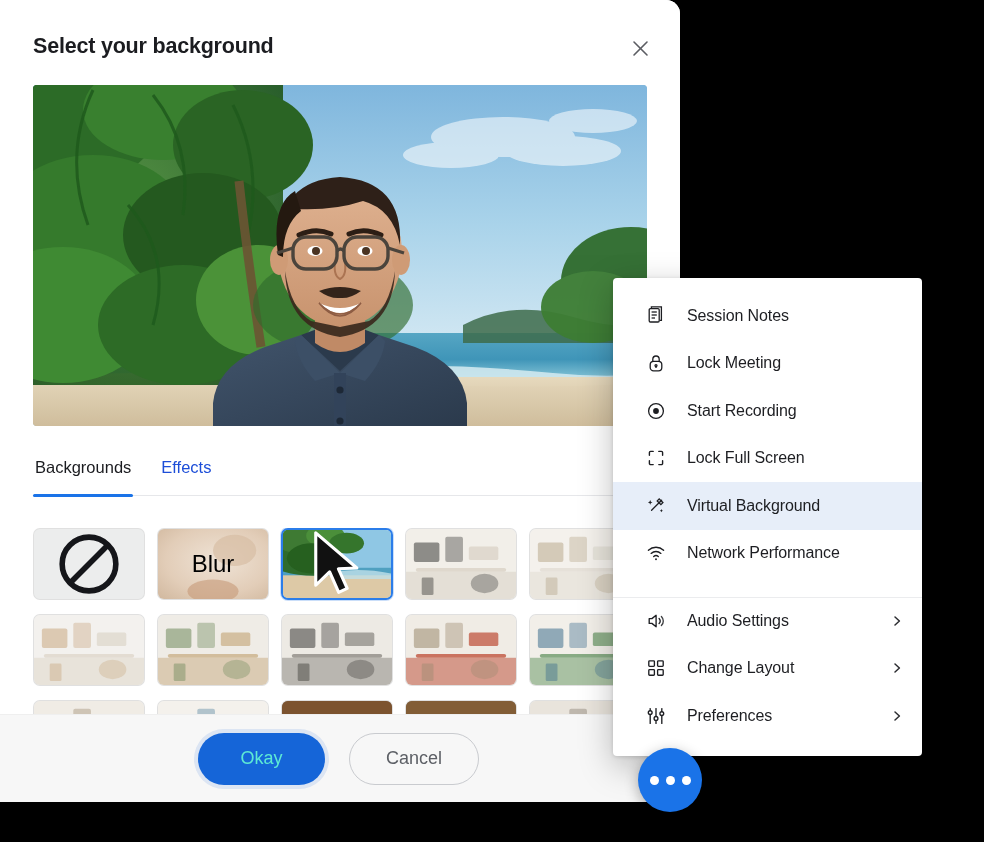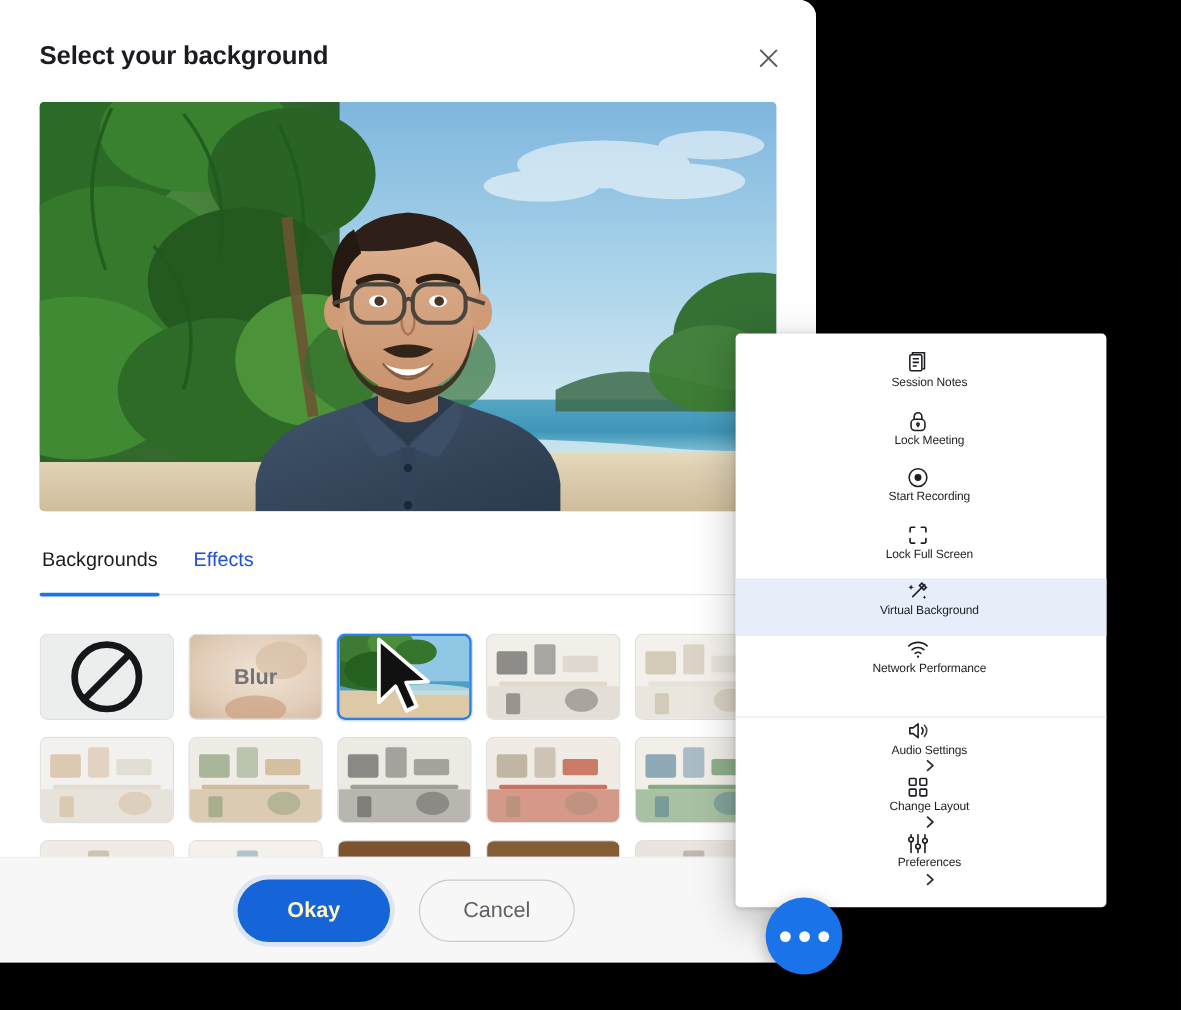--- a/index.html
+++ b/index.html
@@ -136,23 +136,23 @@
     border: 2.5px solid #2b7de9;
     box-shadow: 0 0 0 1px rgba(43,125,233,0.25);
   }
   .thumb svg, .thumb .fillsvg { position:absolute; inset:0; width:100%; height:100%; display:block; }
   .thumb-label {
     position: absolute;
     inset: 0;
     display: flex;
     align-items: center;
     justify-content: center;
-    font-size: 18px;
-    font-weight: 700;
-    color: #737373;
+    font-size: 24px;
+    font-weight: 400;
+    color: #000000;
   }
   .none-icon {
     position: absolute;
     inset: 0;
     display: flex;
     align-items: center;
     justify-content: center;
     color: #15161a;
   }
   .cursor-arrow {
@@ -182,22 +182,22 @@
     font-size: 18px;
     display: flex;
     align-items: center;
     justify-content: center;
     cursor: pointer;
     user-select: none;
   }
   .btn-primary {
     width: 127px;
     background: #1565d8;
-    color: #fef9c3;
-    font-weight: 700;
+    color: #5eead4;
+    font-weight: 400;
     border: none;
     box-shadow: 0 0 0 4px rgba(21,101,216,0.12);
   }
   .btn-secondary {
     width: 130px;
     background: transparent;
     color: #5d6066;
     border: 1.4px solid #c9cbcf;
   }
 
@@ -214,23 +214,22 @@
     overflow: visible;
   }
   .menu-item {
     position: relative;
     height: 47.5px;
     display: flex;
     align-items: center;
     padding-left: 32px;
     padding-right: 18px;
     cursor: pointer;
-    font-size: 10px;
+    font-size: 16px;
     color: #1d1e22;
-    flex-direction: column;
   }
   .menu-item.highlight { background: #e7eef9; }
   .menu-item.sep-top { border-top: 1px solid #ebecee; margin-top: 20px; padding-top: 0; }
   .mi-icon {
     width: 22px;
     height: 22px;
     margin-right: 20px;
     flex: none;
     display: flex;
     align-items: center;

